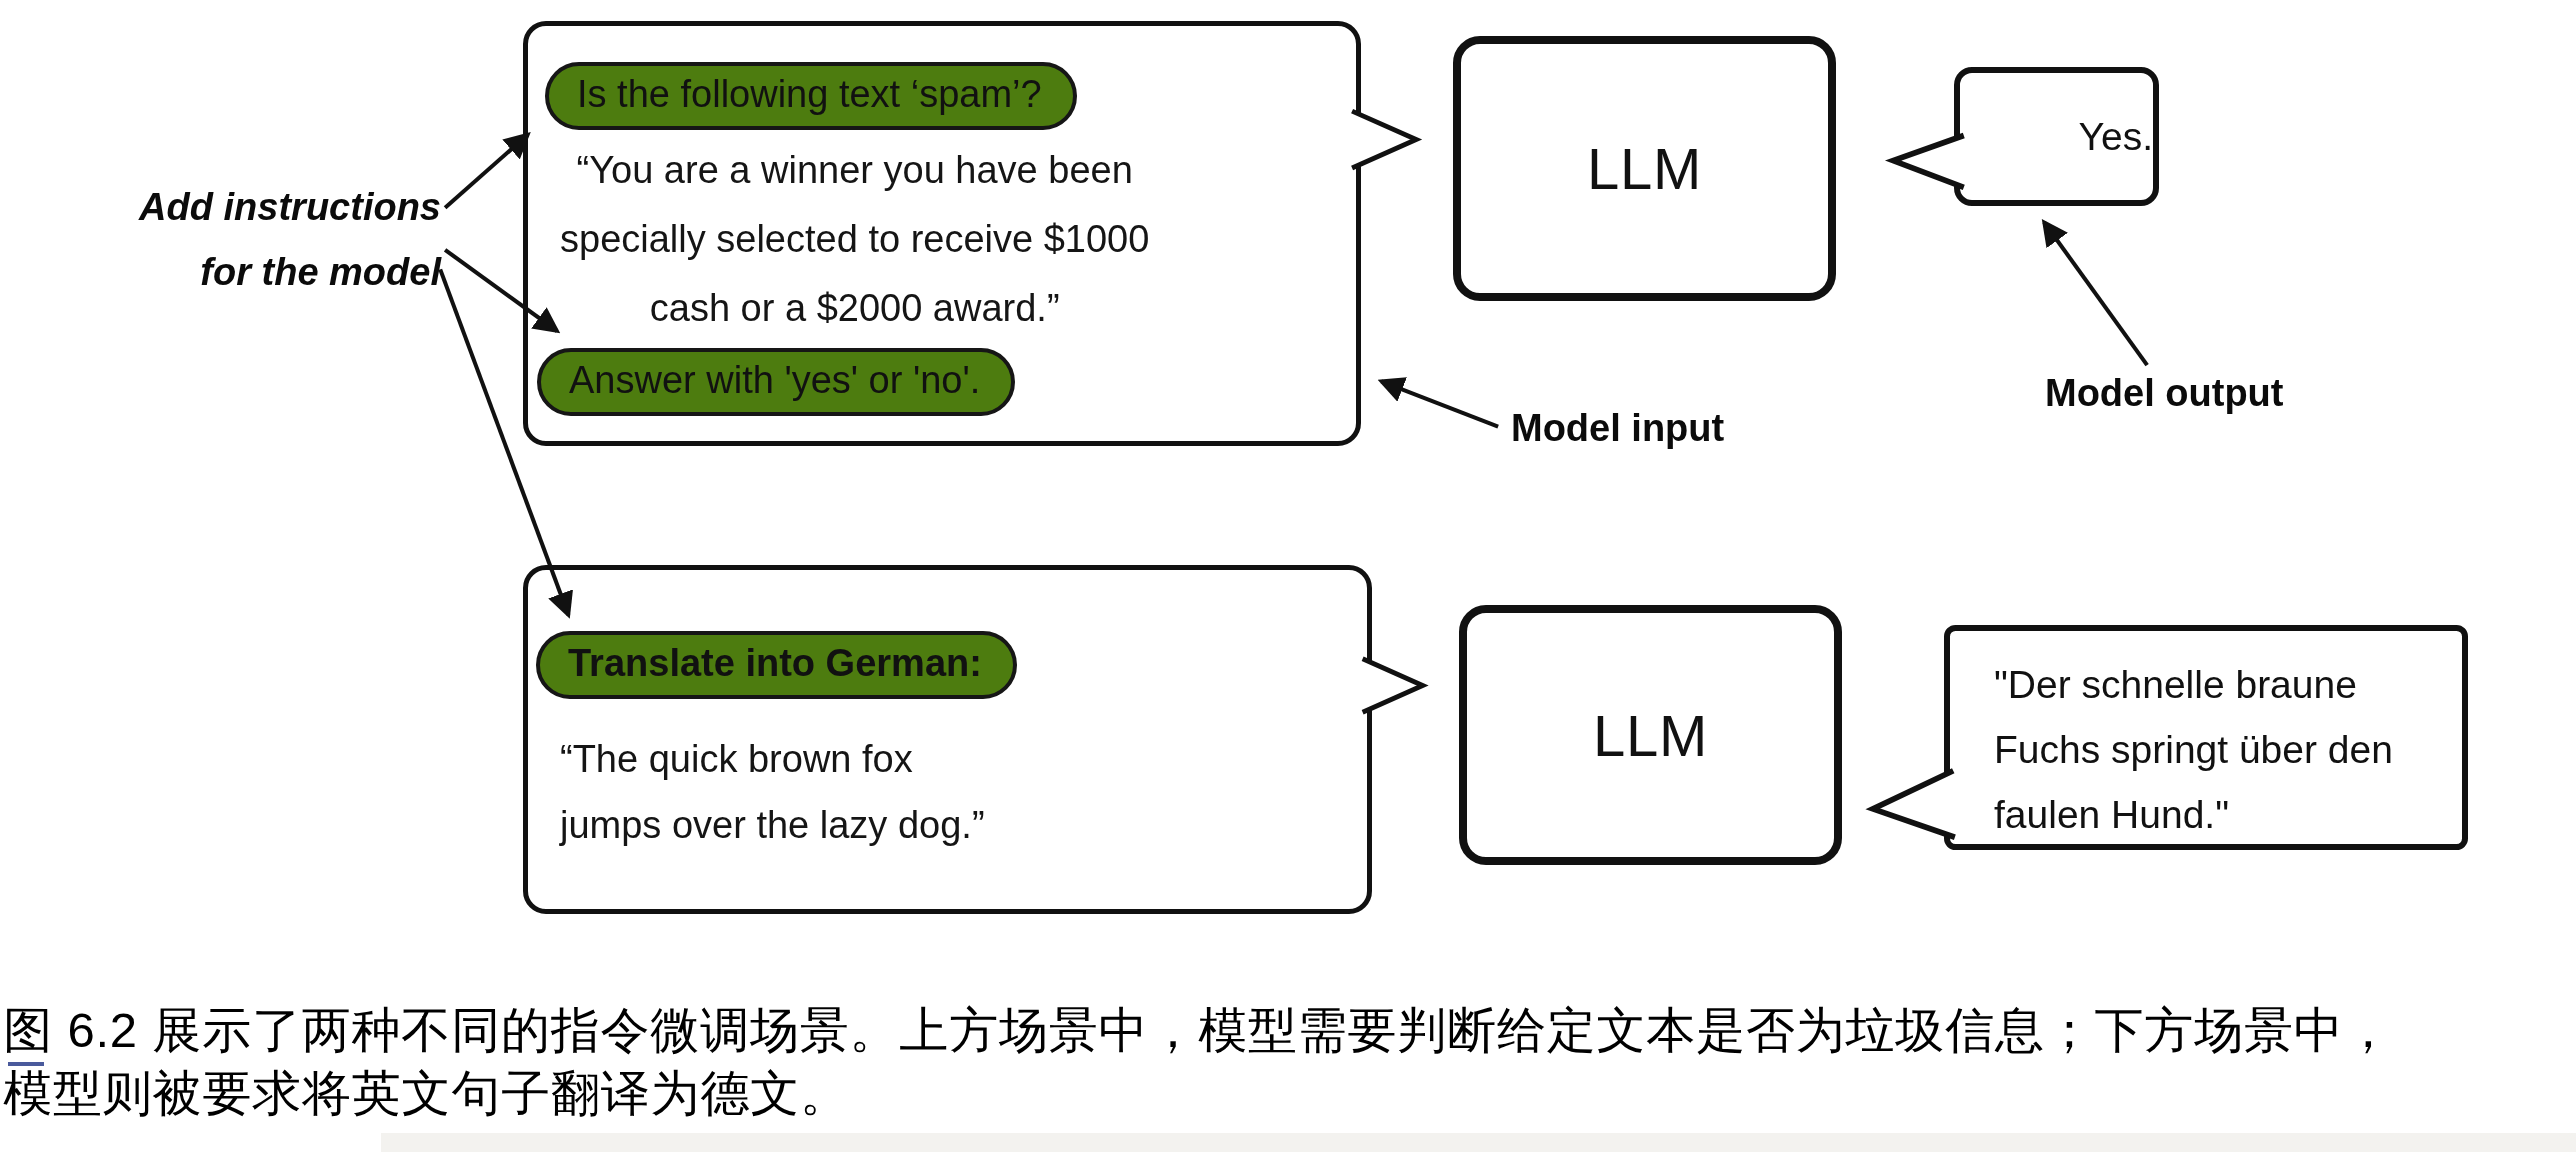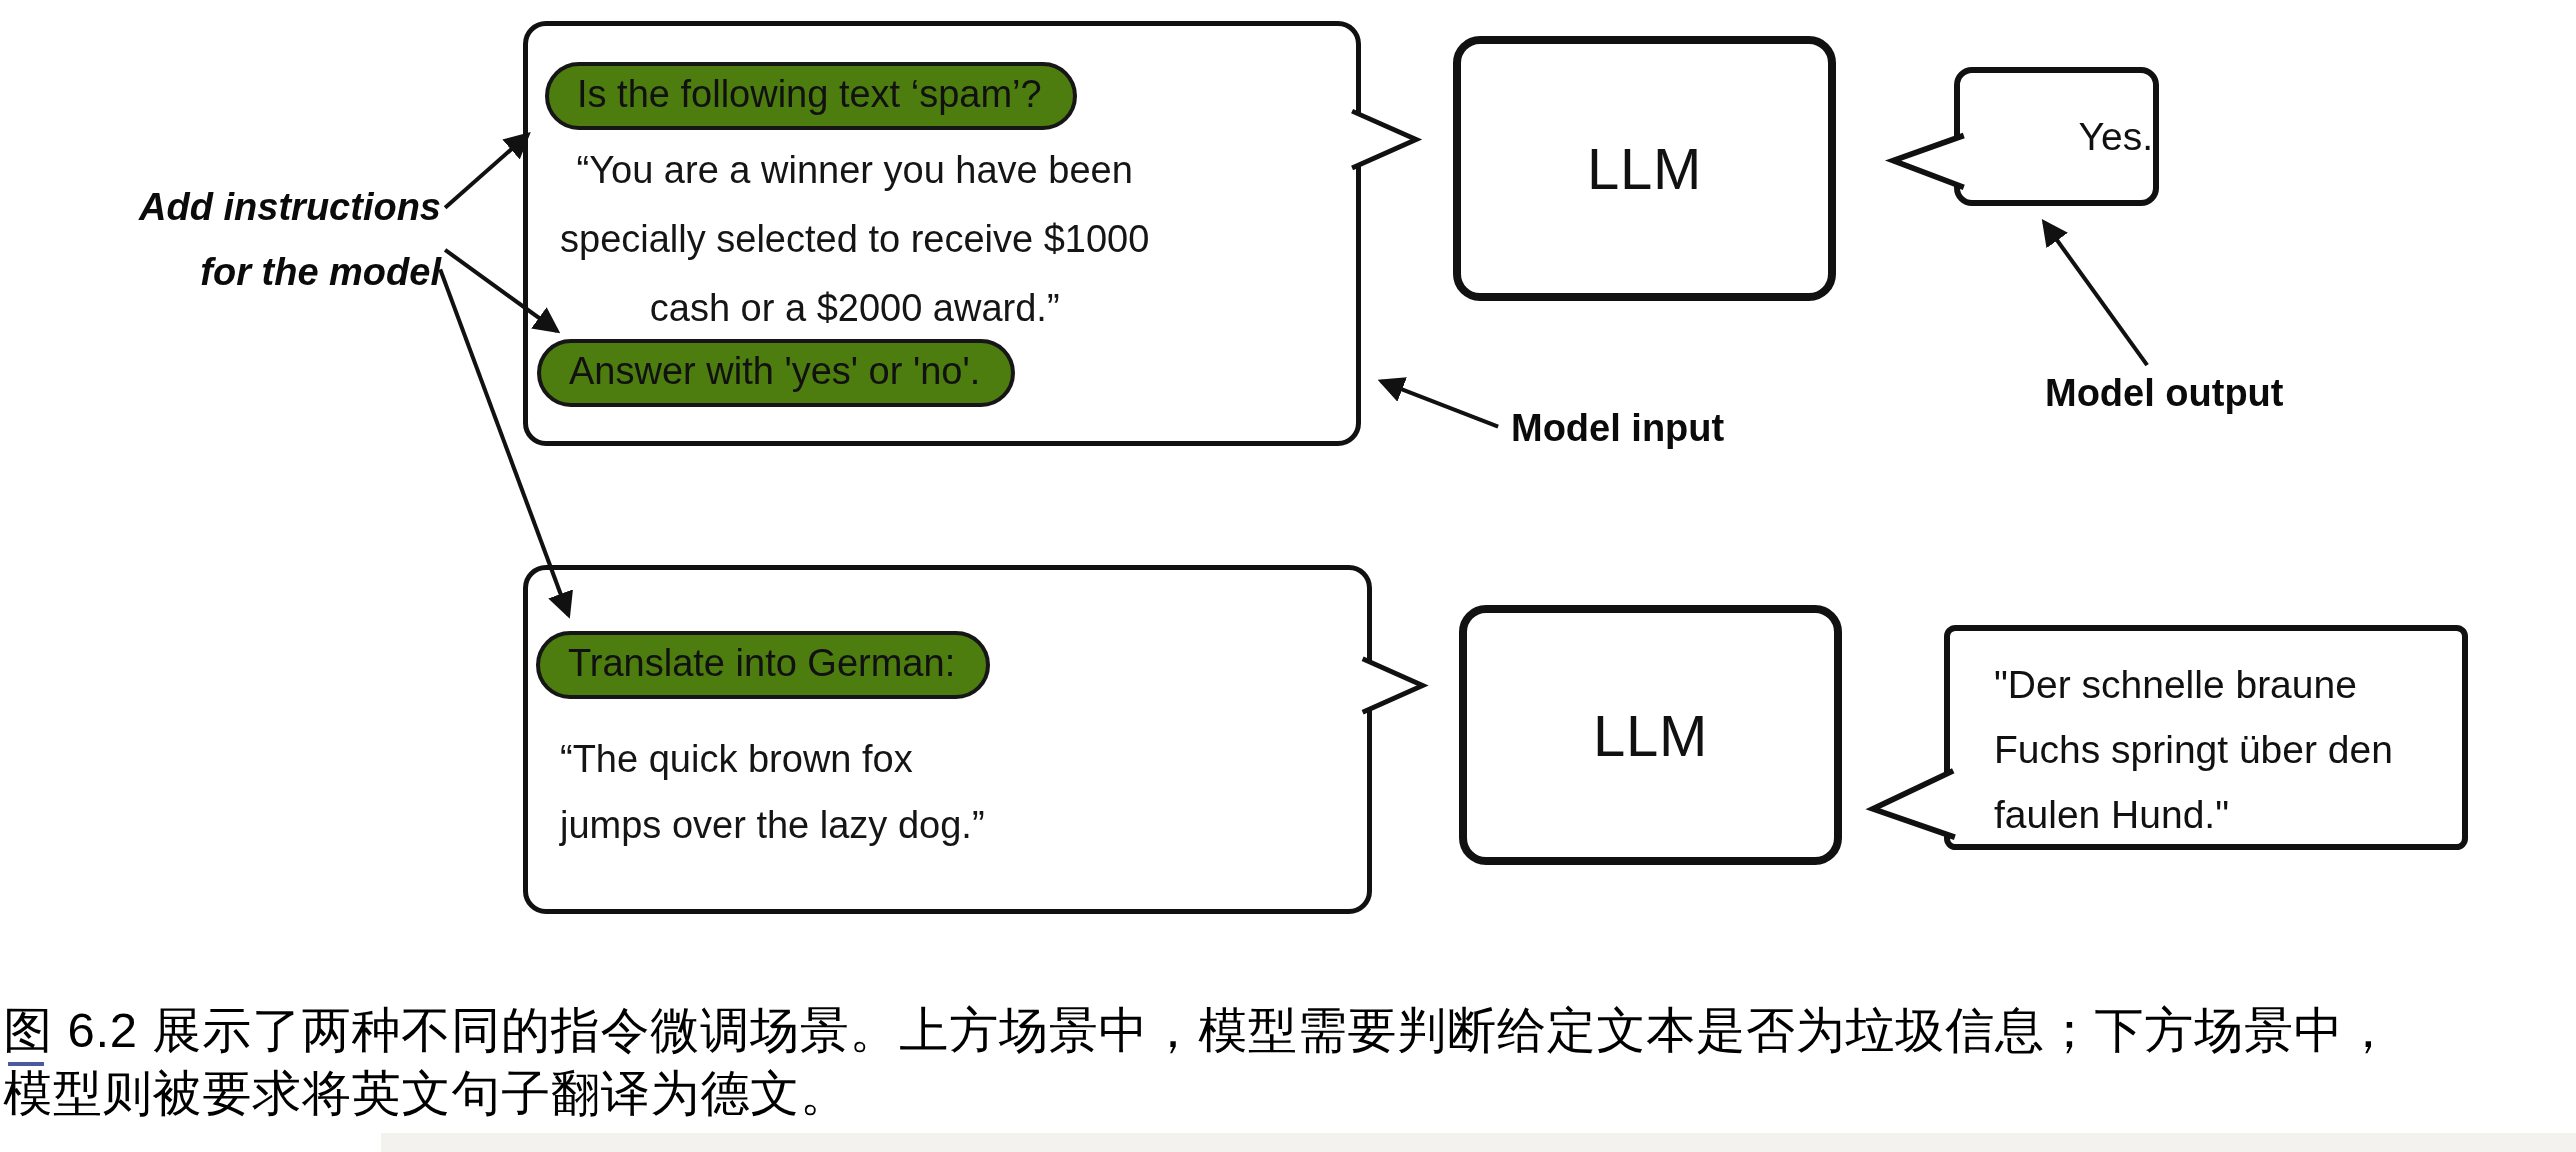--- a/index.html
+++ b/index.html
@@ -46,41 +46,41 @@
 
   <div class="prompt-box top-box"></div>
   <div class="pill" style="left:545px;top:62px;">
     <span>Is the following text ‘spam’?</span>
   </div>
   <div class="box-text top-text">
     <div>“You are a winner you have been</div>
     <div>specially selected to receive $1000</div>
     <div>cash or a $2000 award.”</div>
   </div>
-  <div class="pill" style="left:537px;top:339px;">
+  <div class="pill" style="left:537px;top:348px;">
     <span>Answer with 'yes' or 'no'.</span>
   </div>
 
   <div class="llm-box llm-top">
     <span>LLM</span>
   </div>
 
   <div class="bubble bubble-yes">
     <span>Yes.</span>
   </div>
 
   <div class="diagram-label model-input-label">
     <span>Model input</span>
   </div>
   <div class="diagram-label model-output-label">
     <span>Model output</span>
   </div>
 
   <div class="prompt-box bottom-box"></div>
-  <div class="pill" style="left:536px;top:631px;">
+  <div class="pill" style="left:536px;top:631px;font-weight:bold;">
     <span>Translate into German:</span>
   </div>
   <div class="box-text bottom-text">
     <div>“The quick brown fox</div>
     <div>jumps over the lazy dog.”</div>
   </div>
 
   <div class="llm-box llm-bottom">
     <span>LLM</span>
   </div>

